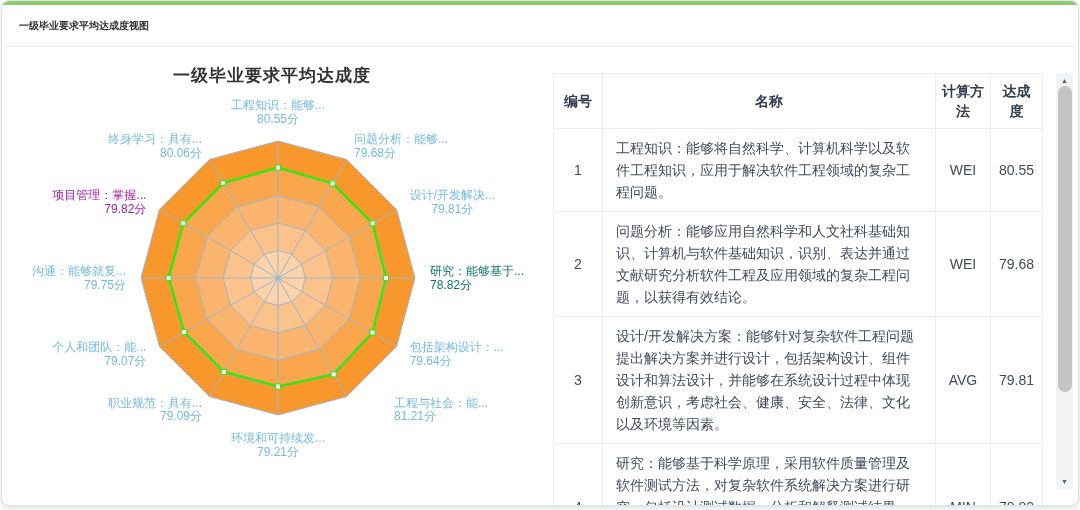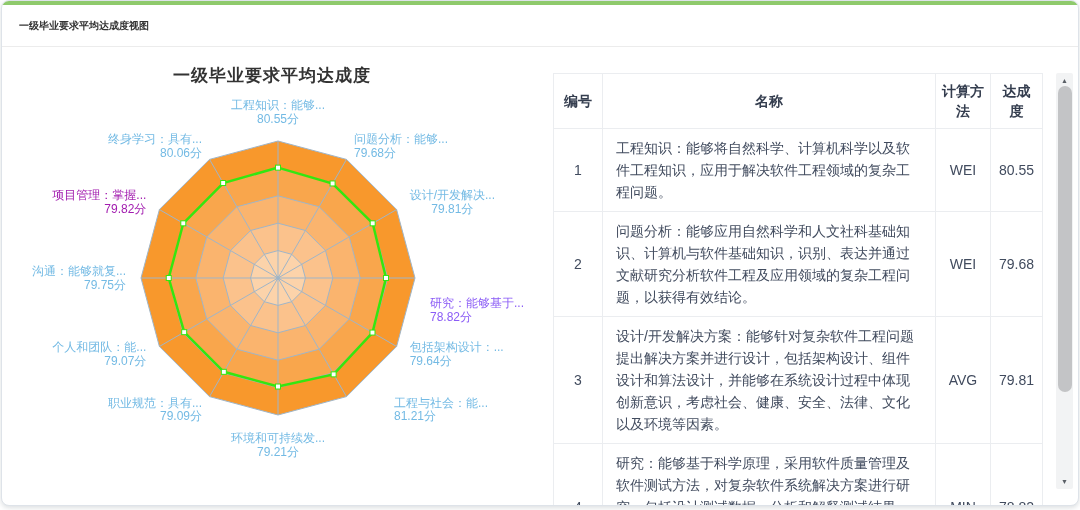--- a/index.html
+++ b/index.html
@@ -96,21 +96,21 @@
         <rect x="219.32335000000003" y="322.33671038387644" width="5" height="5" fill="#ffffff" stroke="#35e60f" stroke-width="1"></rect>
         <rect x="179.6870187121873" y="282.66295" width="5" height="5" fill="#ffffff" stroke="#35e60f" stroke-width="1"></rect>
         <rect x="164.2425" y="228.50000000000003" width="5" height="5" fill="#ffffff" stroke="#35e60f" stroke-width="1"></rect>
         <rect x="178.79717760979878" y="173.8233" width="5" height="5" fill="#ffffff" stroke="#35e60f" stroke-width="1"></rect>
         <rect x="218.65889999999996" y="133.51242845703445" width="5" height="5" fill="#ffffff" stroke="#35e60f" stroke-width="1"></rect>
       </svg>
     <div id="radar-labels">
         <div class="radar-label" style="color: rgb(115, 186, 228); left: 276px; top: 79px; transform: translate(-50%, -100%); text-align: center;"><span>工程知识：能够...</span><span class="score-line">80.55分</span></div>
         <div class="radar-label" style="color: rgb(115, 186, 228); left: 352px; top: 99.3641px; transform: translate(0px, -50%); text-align: left;"><span>问题分析：能够...</span><span class="score-line">79.68分</span></div>
         <div class="radar-label" style="color: rgb(115, 186, 228); left: 407.636px; top: 155px; transform: translate(0px, -50%); text-align: center;"><span>设计/开发解决...</span><span class="score-line">79.81分</span></div>
-        <div class="radar-label" style="color: #8b5cf6; left: 428px; top: 231px; transform: translate(0px, -50%); text-align: left; margin-top: 32px;"><span>研究：能够基于...</span><span class="score-line">78.82分</span></div>
+        <div class="radar-label" style="color: #0f766e; left: 428px; top: 231px; transform: translate(0px, -50%); text-align: left;"><span>研究：能够基于...</span><span class="score-line">78.82分</span></div>
         <div class="radar-label" style="color: rgb(115, 186, 228); left: 407.636px; top: 307px; transform: translate(0px, -50%); text-align: left;"><span>包括架构设计：...</span><span class="score-line">79.64分</span></div>
         <div class="radar-label" style="color: rgb(115, 186, 228); left: 352px; top: 362.636px; transform: translate(0px, -50%); text-align: left; margin-left: 40px;"><span>工程与社会：能...</span><span class="score-line">81.21分</span></div>
         <div class="radar-label" style="color: rgb(115, 186, 228); left: 276px; top: 383px; transform: translate(-50%, 2px); text-align: center;"><span>环境和可持续发...</span><span class="score-line">79.21分</span></div>
         <div class="radar-label" style="color: rgb(115, 186, 228); left: 200px; top: 362.636px; transform: translate(-100%, -50%); text-align: right;"><span>职业规范：具有...</span><span class="score-line">79.09分</span></div>
         <div class="radar-label" style="color: rgb(115, 186, 228); left: 144.364px; top: 307px; transform: translate(-100%, -50%); text-align: right;"><span>个人和团队：能...</span><span class="score-line">79.07分</span></div>
         <div class="radar-label" style="color: rgb(115, 186, 228); left: 124px; top: 231px; transform: translate(-100%, -50%); text-align: right;"><span>沟通：能够就复...</span><span class="score-line">79.75分</span></div>
         <div class="radar-label" style="color: #a21caf; left: 144.364px; top: 155px; transform: translate(-100%, -50%); text-align: right;"><span>项目管理：掌握...</span><span class="score-line">79.82分</span></div>
         <div class="radar-label" style="color: rgb(115, 186, 228); left: 200px; top: 99.3641px; transform: translate(-100%, -50%); text-align: right;"><span>终身学习：具有...</span><span class="score-line">80.06分</span></div>
       </div>
   </div>

